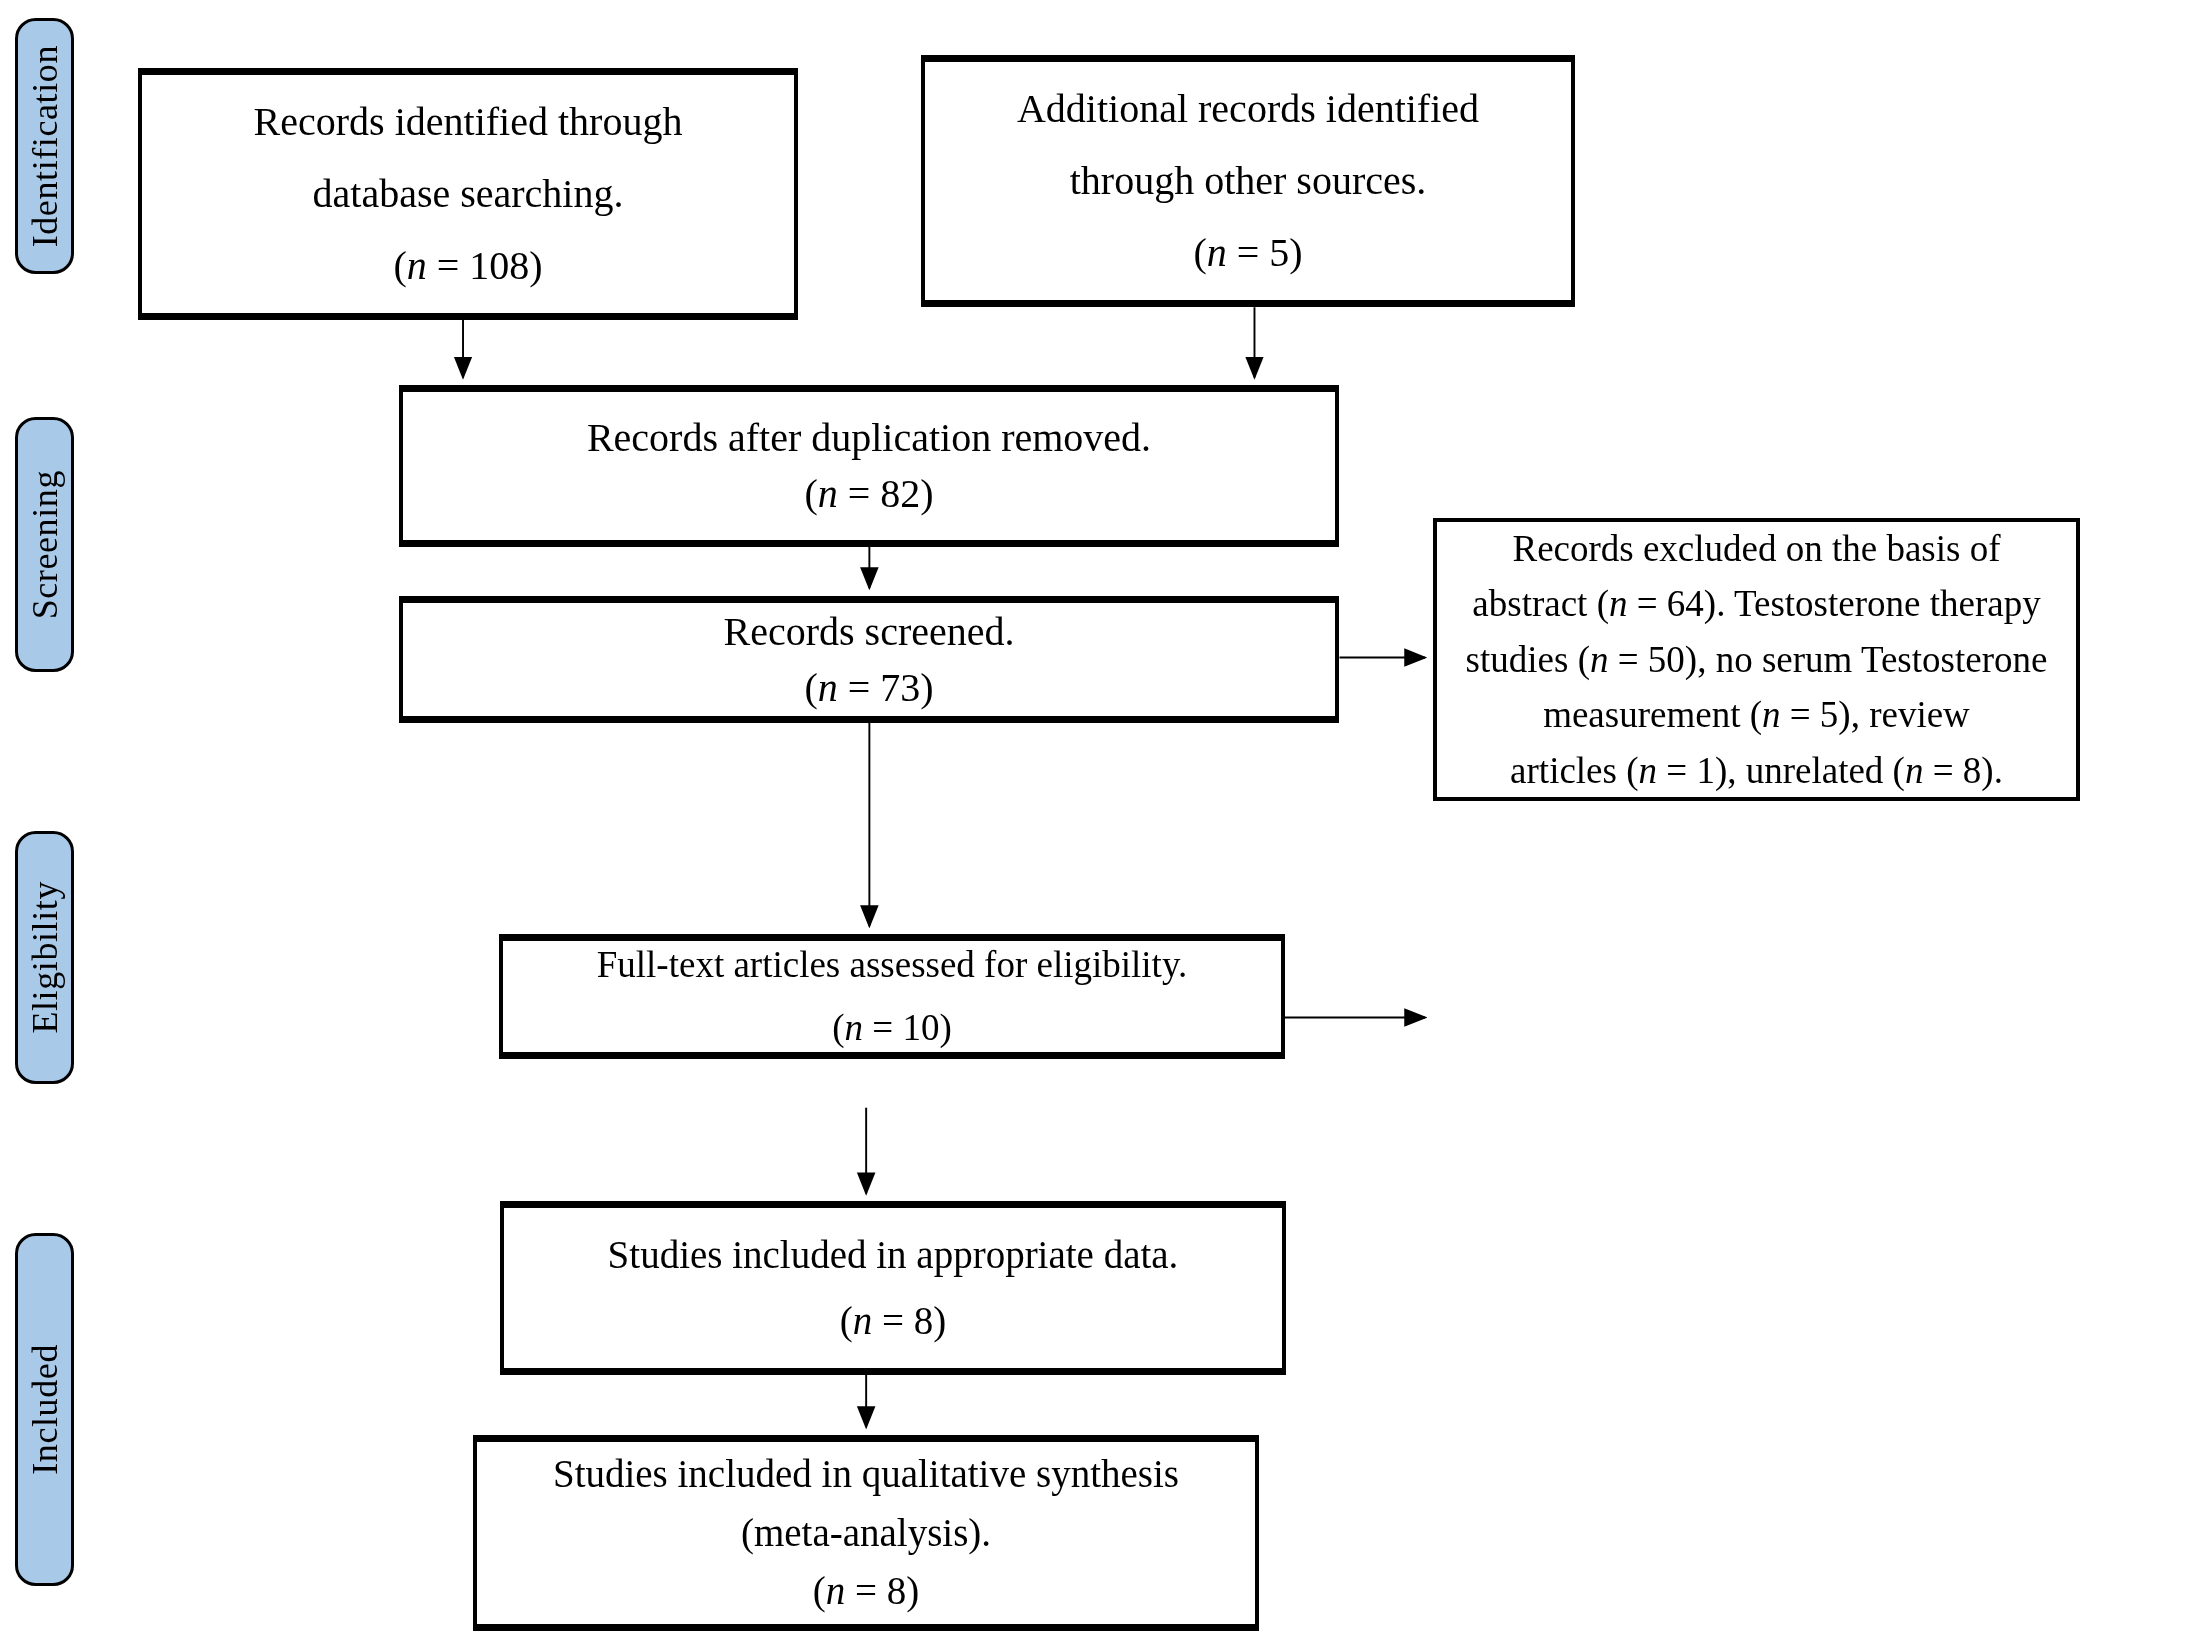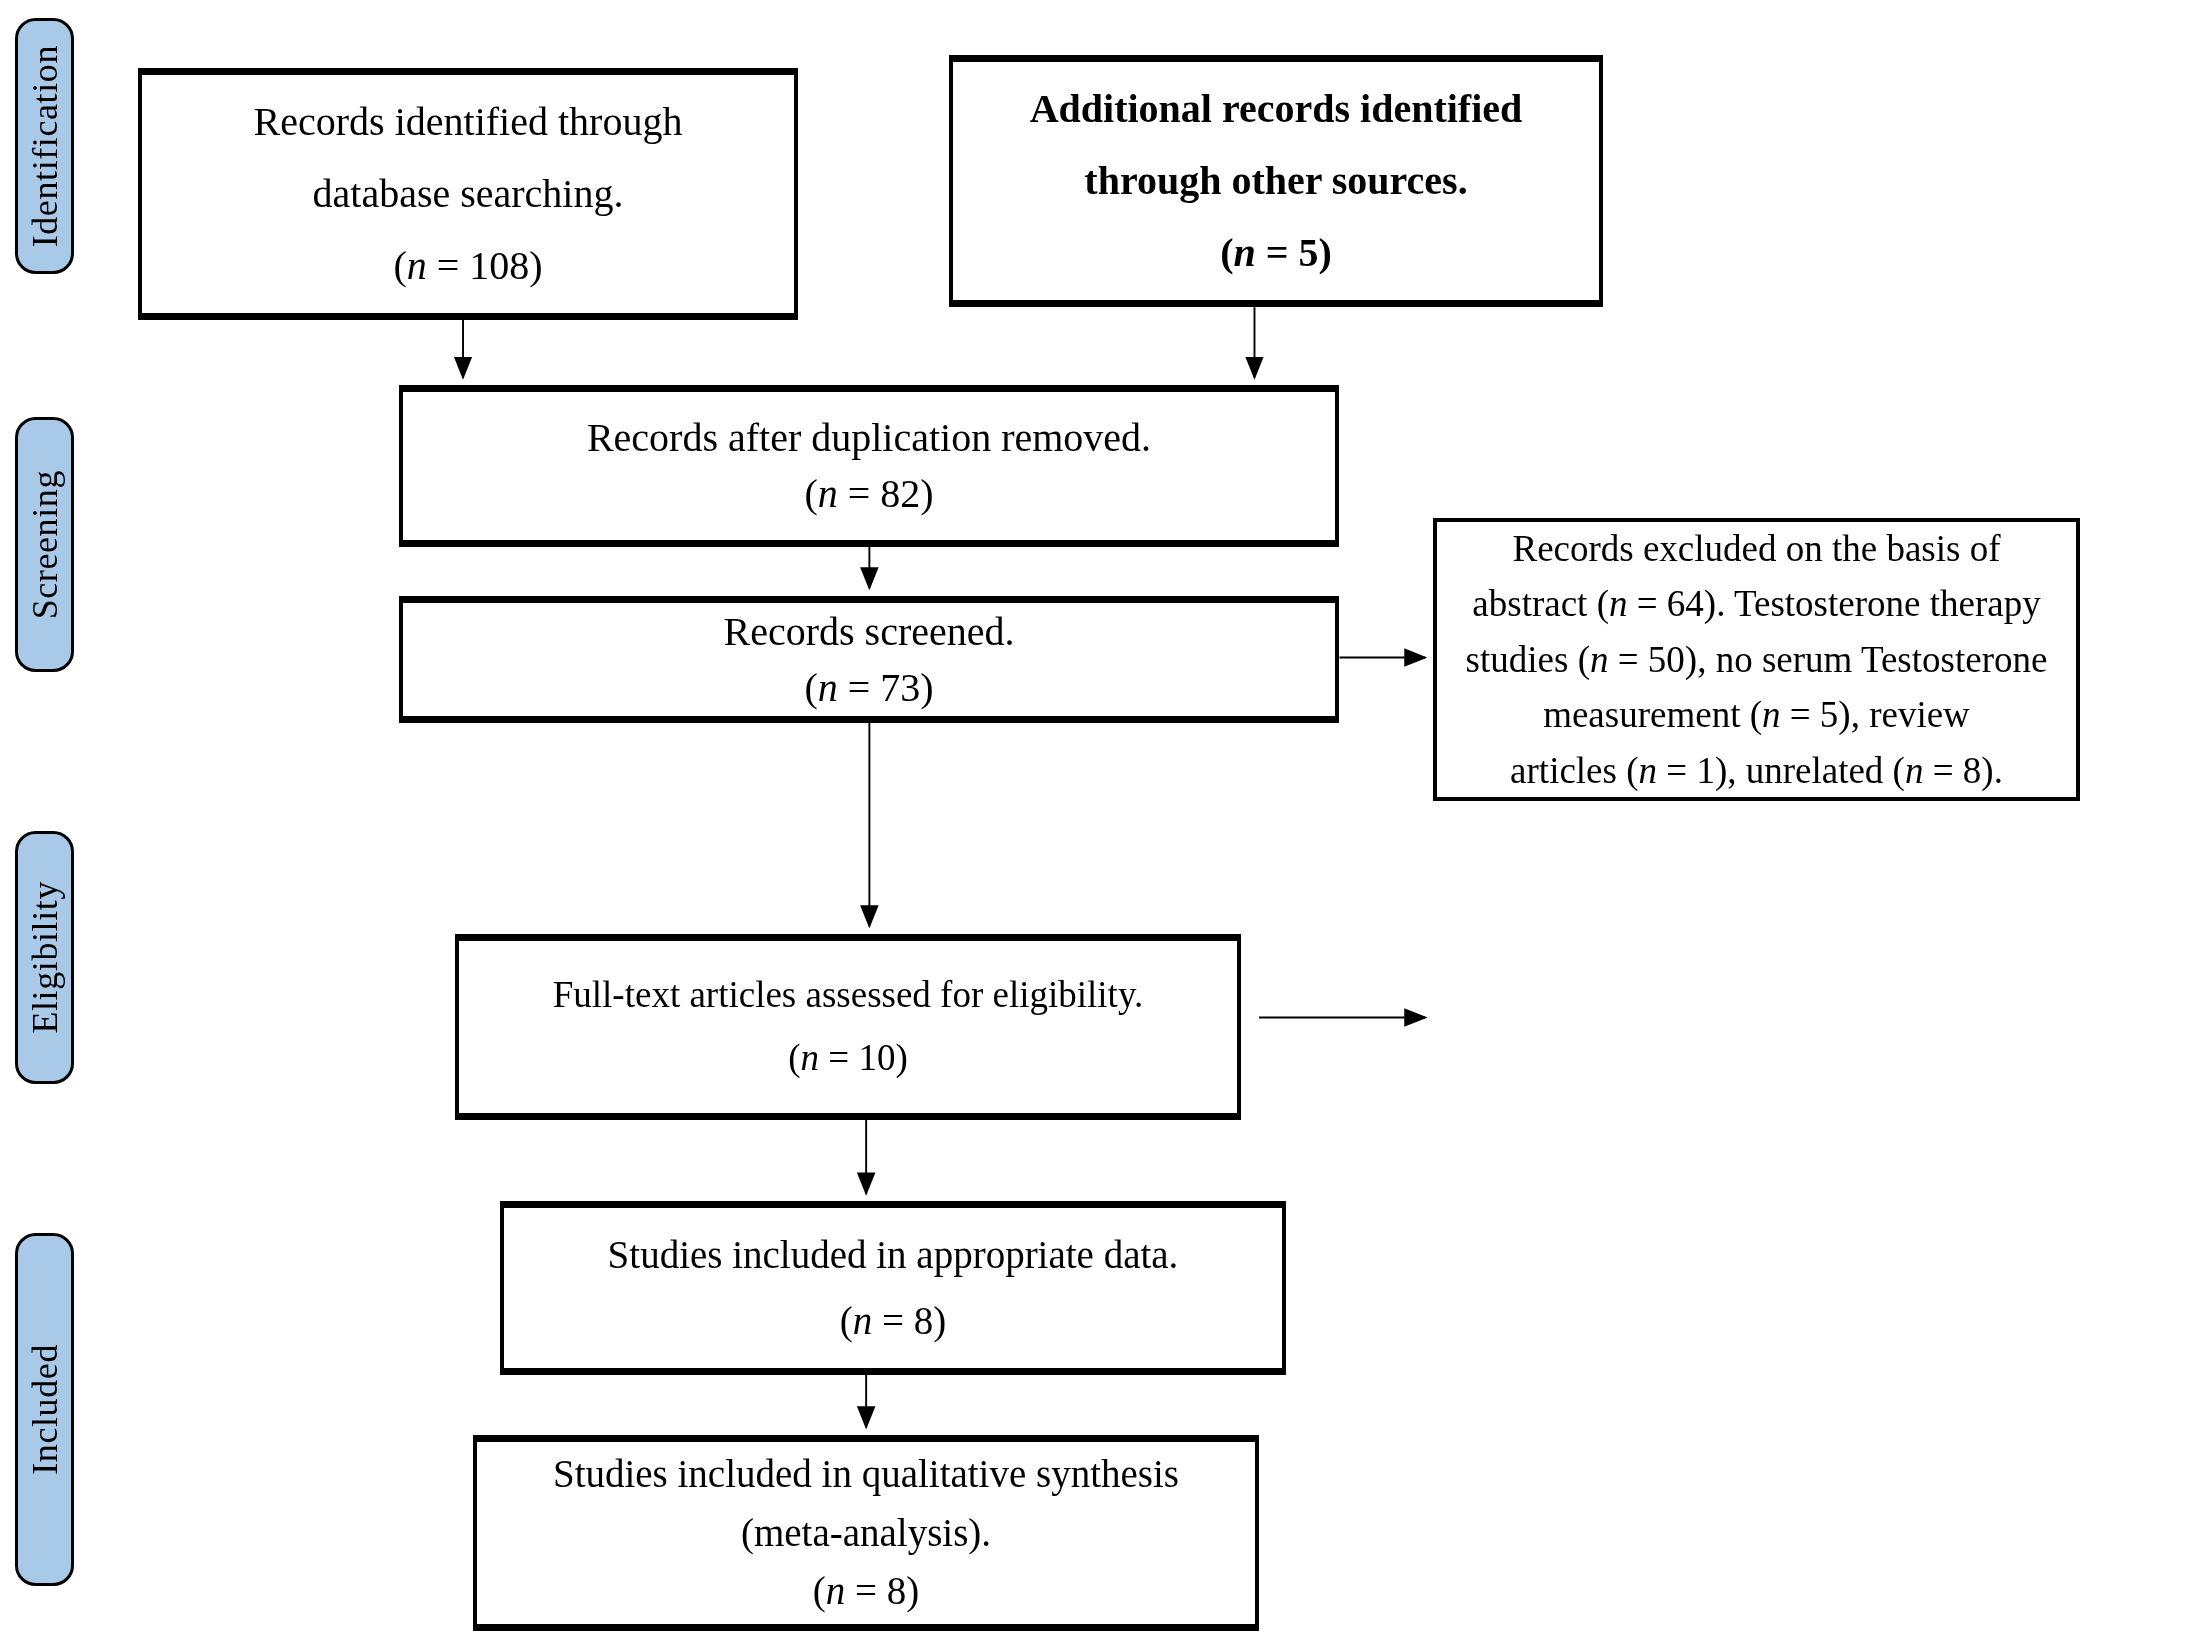--- a/index.html
+++ b/index.html
@@ -99,37 +99,37 @@
     <span class="stage-label">Eligibility</span>
   </div>
   <div class="stage" style="top: 1233px; height: 353px; background: rgb(169, 201, 232);">
     <span class="stage-label">Included</span>
   </div>
 
   <div class="box box--thick" style="left:138px;top:68px;width:660px;height:252px;">
     <div class="box-text f62 lh18">Records identified through<br>database searching.<br>(<i>n</i> = 108)</div>
   </div>
 
-  <div class="box box--thick" style="left:949px;top:55px;width:654px;height:252px;font-weight:bold;">
+  <div class="box box--thick" style="left:921px;top:55px;width:654px;height:252px;">
     <div class="box-text f62 lh18">Additional records identified<br>through other sources.<br>(<i>n</i> = 5)</div>
   </div>
 
   <div class="box box--thick" style="left:399px;top:385px;width:940px;height:162px;">
     <div class="box-text f62 lh14">Records after duplication removed.<br>(<i>n</i> = 82)</div>
   </div>
 
   <div class="box box--thick" style="left:399px;top:596px;width:940px;height:127px;">
     <div class="box-text f62 lh14">Records screened.<br>(<i>n</i> = 73)</div>
   </div>
 
   <div class="box box--plain" style="left:1433px;top:518px;width:647px;height:283px;">
     <div class="box-text f58 lh15">Records excluded on the basis of<br>abstract (<i>n</i> = 64). Testosterone therapy<br>studies (<i>n</i> = 50), no serum Testosterone<br>measurement (<i>n</i> = 5), review<br>articles (<i>n</i> = 1), unrelated (<i>n</i> = 8).</div>
   </div>
 
-  <div class="box box--thick" style="left:455px;top:934px;width:786px;height:186px;justify-content:center;">
+  <div class="box box--thick" style="left:499px;top:934px;width:786px;height:125px;justify-content:center;">
     <div class="box-text f58 lh17">Full-text articles assessed for eligibility.<br>(<i>n</i> = 10)</div>
   </div>
 
 
   <div class="box box--thick" style="left:473px;top:1201px;width:786px;height:174px;margin-left:27px;">
     <div class="box-text f60 lh17">Studies included in appropriate data.<br>(<i>n</i> = 8)</div>
   </div>
 
   <div class="box box--thick" style="left:473px;top:1435px;width:786px;height:196px;">
     <div class="box-text f60 lh15">Studies included in qualitative synthesis<br>(meta-analysis).<br>(<i>n</i> = 8)</div>

